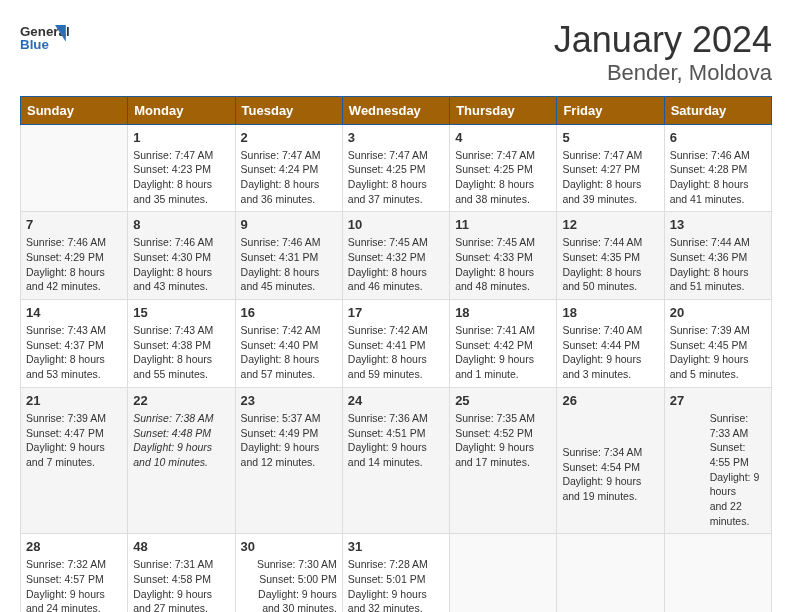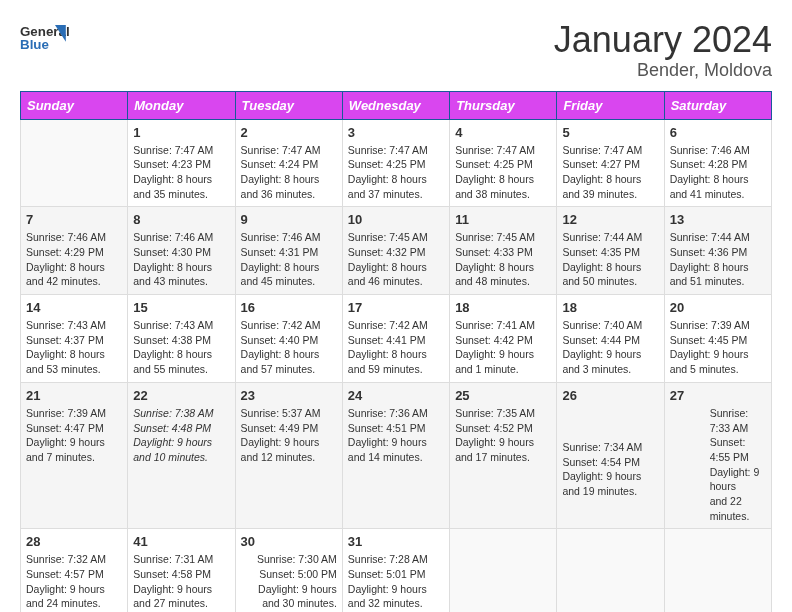--- a/index.html
+++ b/index.html
@@ -33,38 +33,37 @@
       text-align: right;
     }
     .title-area h1 {
       font-size: 36px;
       font-weight: normal;
       color: #333;
       line-height: 1.1;
       margin-left: 40px;
     }
     .title-area h2 {
-      font-size: 18px;
+      font-size: 22px;
       font-weight: normal;
       color: #555;
     }
     table {
       width: 100%;
       border-collapse: collapse;
       table-layout: fixed;
     }
     thead th {
-      background-color: #d946ef;
+      background-color: #a16207;
       color: #fff;
       text-align: left;
       padding: 6px 6px;
       font-size: 13px;
       font-weight: bold;
       border: 1px solid #1a5a9a;
-      font-style: italic;
     }
     tbody td {
       vertical-align: top;
       padding: 5px 5px;
       font-size: 11px;
       color: #333;
       border: 1px solid #ddd;
       background: #fff;
       min-height: 80px;
     }
@@ -320,21 +319,21 @@
       </tr>
       <tr>
         <td>
           <span class="day-num">28</span>
           <div class="cell-text" style="white-space: pre-line;">Sunrise: 7:32 AM
 Sunset: 4:57 PM
 Daylight: 9 hours
 and 24 minutes.</div>
         </td>
         <td>
-          <span class="day-num">41</span>
+          <span class="day-num">48</span>
           <div class="cell-text" style="white-space: pre-line;">Sunrise: 7:31 AM
 Sunset: 4:58 PM
 Daylight: 9 hours
 and 27 minutes.</div>
         </td>
         <td>
           <span class="day-num">30</span>
           <div class="cell-text" style="white-space: pre-line; text-align: right;">Sunrise: 7:30 AM
 Sunset: 5:00 PM
 Daylight: 9 hours

